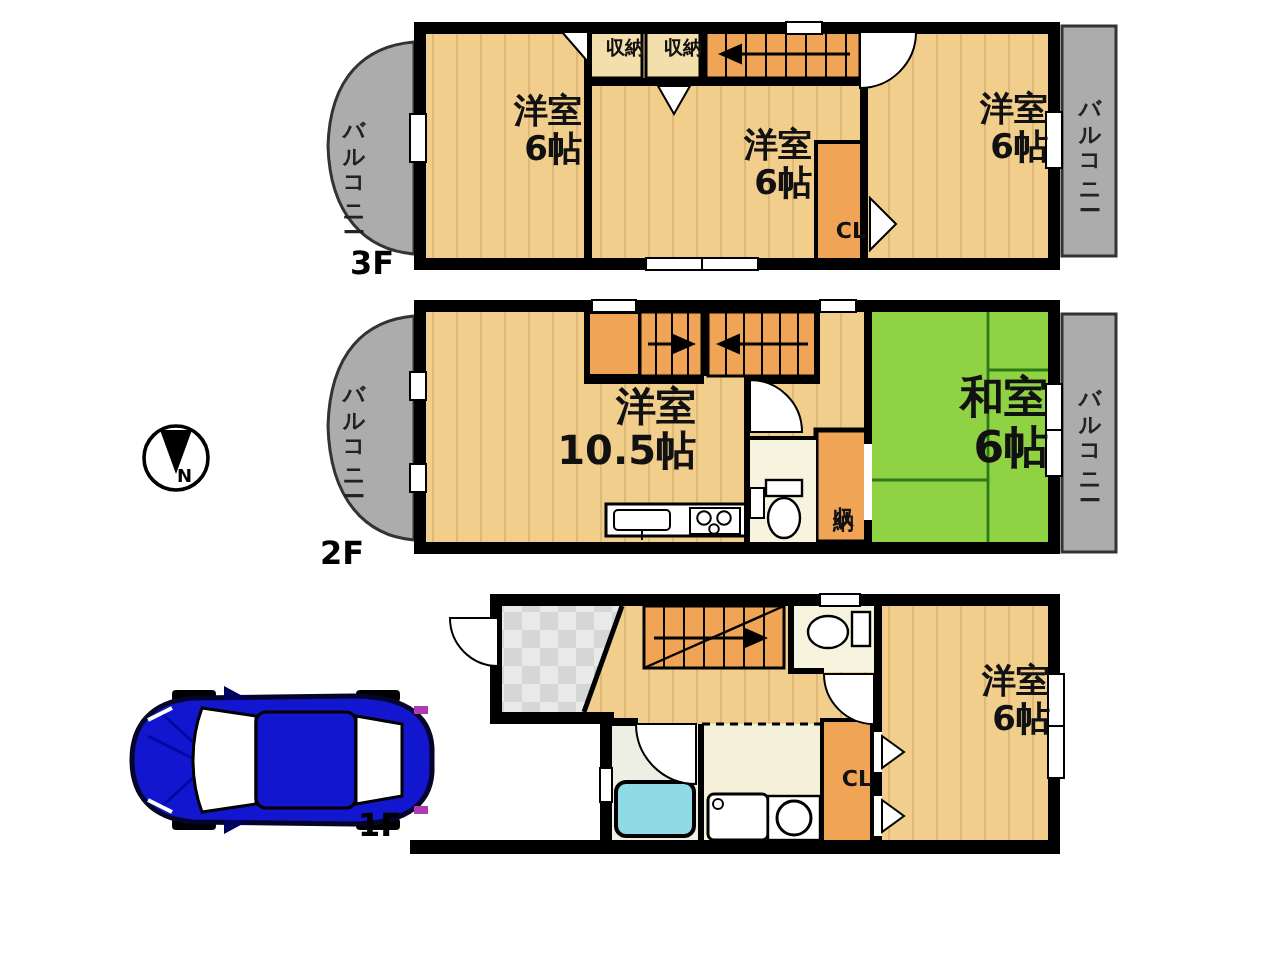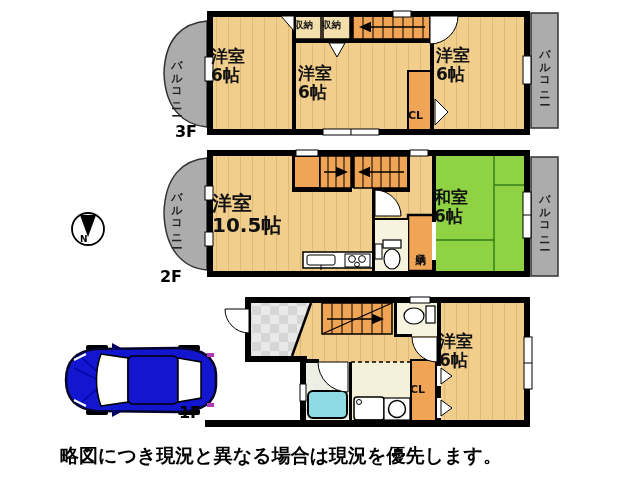--- a/index.html
+++ b/index.html
@@ -2,21 +2,21 @@
 <html><head>
 <meta charset="utf-8">
 <style>
   html,body{margin:0;padding:0;background:#fff;}
   .canvas{
     position:relative;width:640px;height:480px;background:#ffffff;overflow:hidden;
     font-family:"DejaVu Sans","Liberation Sans",sans-serif;
   }
   .canvas svg{position:absolute;left:0;top:0;}
   .lbl{
-    position:absolute;color:#111;font-weight:700;text-align:left;
+    position:absolute;color:#111;font-weight:700;text-align:right;
     white-space:pre-line;line-height:1.12;pointer-events:none;
   }
   .lbl.vert{
     writing-mode:vertical-rl;text-orientation:upright;letter-spacing:2px;
     display:flex;align-items:center;justify-content:center;line-height:1;
   }
   .room-lbl{font-size:17px;}
   .room-lbl.big{font-size:20px;}
   .small-lbl{font-size:9.5px;letter-spacing:0px;}
   .cl-lbl{font-size:11px;}
@@ -294,27 +294,26 @@
 6帖</div>
 <div class="lbl small-lbl" style="left:294px;top:20px;width:28px;">収納</div>
 <div class="lbl small-lbl" style="left:322px;top:20px;width:29px;">収納</div>
 <div class="lbl cl-lbl" style="left:408px;top:110px;width:25px;">CL</div>
 <div class="lbl floor-lbl" style="left:171px;top:123px;width:30px;">3F</div>
 
 <div class="lbl bal-lbl vert" style="left:169px;top:170px;width:15px;height:88px;">バルコニー</div>
 <div class="lbl bal-lbl vert" style="left:537px;top:171px;width:15px;height:90px;">バルコニー</div>
 <div class="lbl room-lbl big" style="left:212px;top:192px;width:136px;">洋室
 10.5帖</div>
-<div class="lbl room-lbl big" style="left:434px;top:188px;width:90px;font-size:17px;">和室
+<div class="lbl room-lbl big" style="left:434px;top:188px;width:90px;font-size:22px;">和室
 6帖</div>
 <div class="lbl small-lbl vert" style="left:413px;top:226px;width:16px;height:42px;font-size:10.5px;">収納</div>
 <div class="lbl floor-lbl" style="left:156px;top:268px;width:30px;">2F</div>
 
 <div class="lbl room-lbl" style="left:439px;top:332px;width:86px;">洋室
 6帖</div>
 <div class="lbl cl-lbl" style="left:410px;top:384px;width:26px;">CL</div>
 <div class="lbl floor-lbl" style="left:175px;top:404px;width:30px;">1F</div>
 
 <div class="lbl compass-n" style="left:80px;top:234px;width:16px;">N</div>
 
-<div class="lbl disclaimer" style="left:60px;top:445px;width:580px;">略図につき現況と異なる場合は現況を優先します。</div>
 
 </div>
 
 </body></html>

